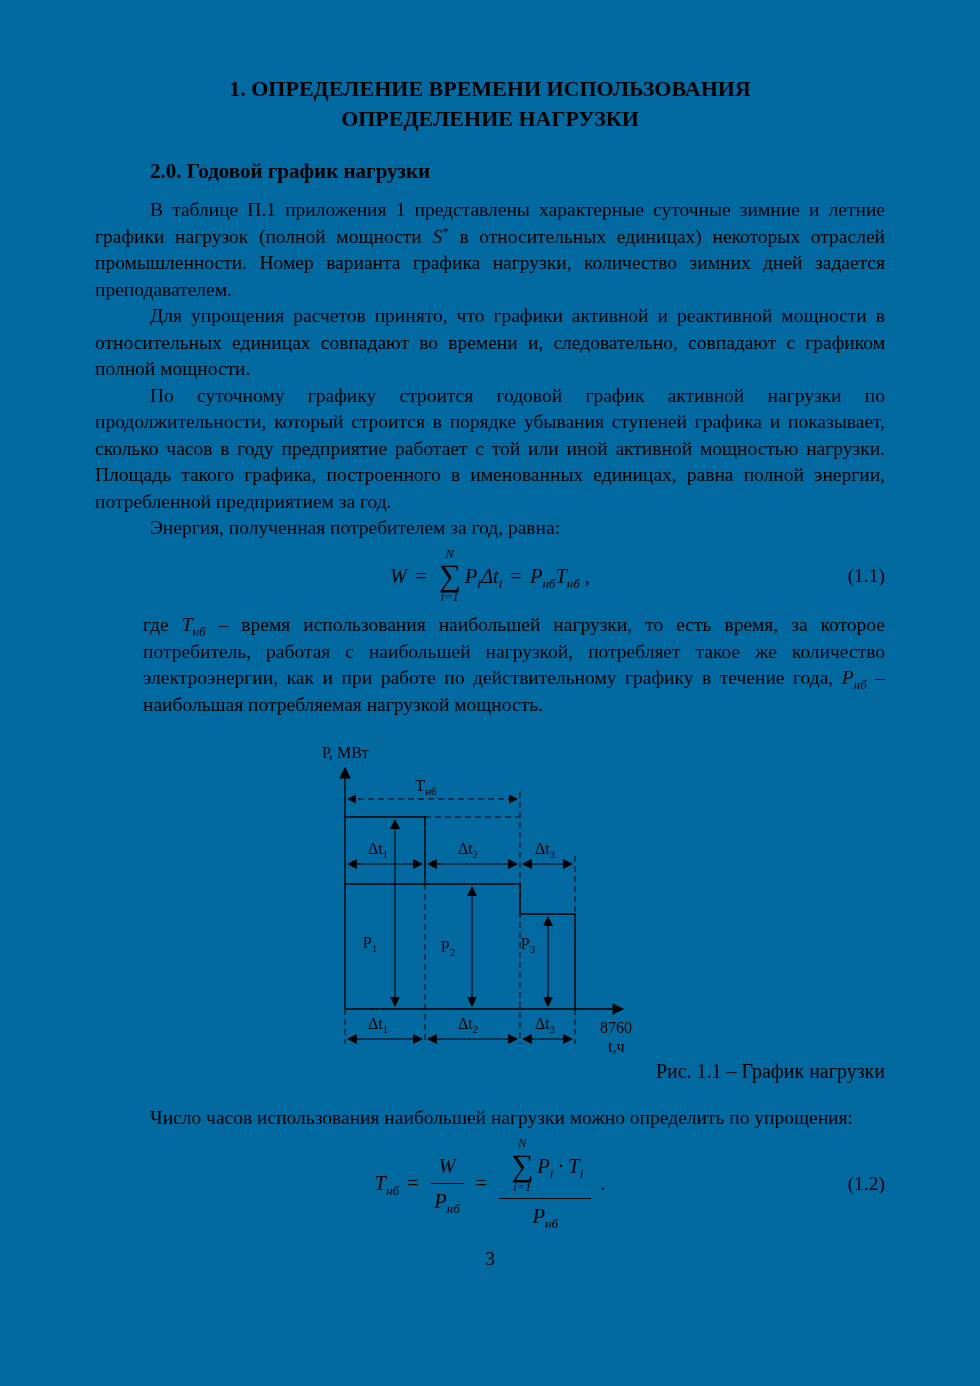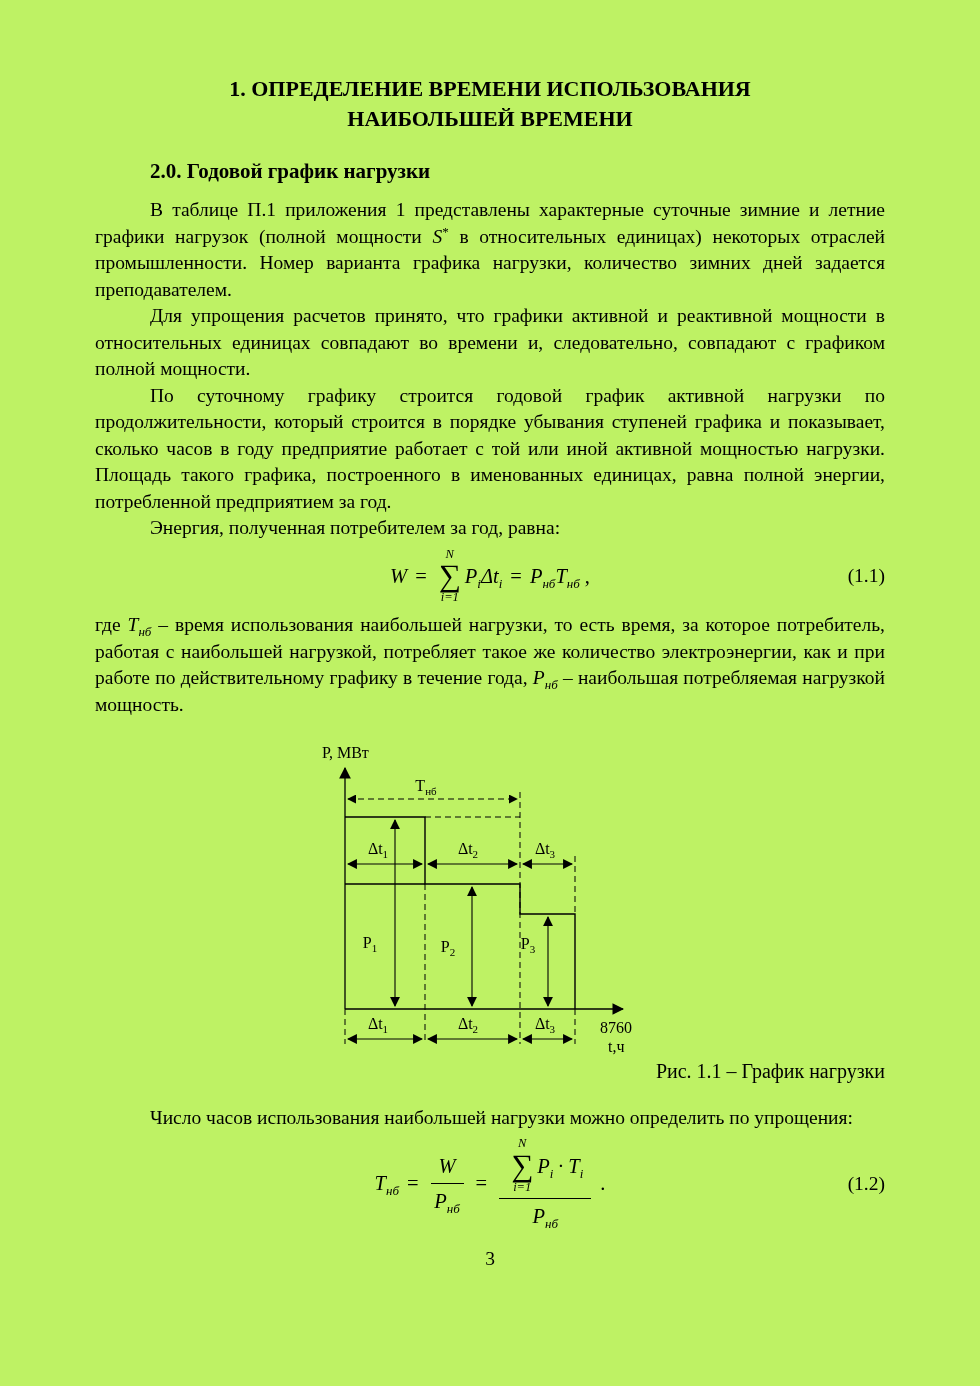--- a/index.html
+++ b/index.html
@@ -1,27 +1,27 @@
 <!DOCTYPE html>
 <html><head>
 <meta charset="utf-8">
 <style>
   html,body { margin:0; padding:0; background:#e8e8e8; }
   .page {
     width: 980px; height: 1386px; box-sizing: border-box;
-    margin: 0 auto; background: #bef264; color:#000;
+    margin: 0 auto; background: #0369a1; color:#000;
     padding: 74px 95px 20px 95px;
     font-family: "Liberation Serif", serif;
     font-size: 19.5px; line-height: 26.5px;
     overflow: hidden;
   }
   .doc-title { text-align:center; font-weight:bold; font-size:22px; line-height:30px; margin-bottom:24px; }
   .section-heading { font-weight:bold; font-size:21px; line-height:27px; margin:18px 0 12px; padding-left:55px; }
   p { margin:0; text-align:justify; text-indent:55px; }
-  p.noindent { text-indent:0; }
+  p.noindent { text-indent:0;margin-left:48px; }
   i, .var { font-style: italic; }
   sub { font-size:13px; font-style:italic; line-height:0; }
   sup { font-size:13px; line-height:0; }
 
   .formula-row { position:relative; display:flex; justify-content:center; align-items:center; margin:6px 0 8px; }
   .formula { display:inline-flex; align-items:center; font-size:20.5px; font-style:italic; }
   .formula .op { font-style:normal; padding:0 8px; }
   .formula .dot { font-style:normal; padding:0 4px; }
   .formula .tail { font-style:normal; padding-left:5px; }
   .sum { display:inline-flex; flex-direction:column; align-items:center; line-height:1; padding:0 4px; }
@@ -38,21 +38,21 @@
   .figure-caption { text-align:right; text-indent:0; font-size:20px; margin:2px 0 20px; }
   .page-number { text-align:center; margin-top:16px; }
 </style>
 </head>
 <body>
 
 <div class="page">
 
   <div class="doc-title">
     <div>1. ОПРЕДЕЛЕНИЕ ВРЕМЕНИ ИСПОЛЬЗОВАНИЯ</div>
-    <div>НАИБОЛЬШЕЙ ВРЕМЕНИ</div>
+    <div>ОПРЕДЕЛЕНИЕ НАГРУЗКИ</div>
   </div>
 
   <div class="section-heading">2.0. Годовой график нагрузки</div>
 
   <p><span>В таблице П.1 приложения 1 представлены характерные суточные зимние и летние графики нагрузок (полной мощности </span><i>S</i><sup>*</sup><span> в относительных единицах) некоторых отраслей промышленности. Номер варианта графика нагрузки, количество зимних дней задается преподавателем.</span></p>
 
   <p>Для упрощения расчетов принято, что графики активной и реактивной мощности в относительных единицах совпадают во времени и, следовательно, совпадают с графиком полной мощности.</p>
 
   <p>По суточному графику строится годовой график активной нагрузки по продолжительности, который строится в порядке убывания ступеней графика и показывает, сколько часов в году предприятие работает с той или иной активной мощностью нагрузки. Площадь такого графика, построенного в именованных единицах, равна полной энергии, потребленной предприятием за год.</p>
 

